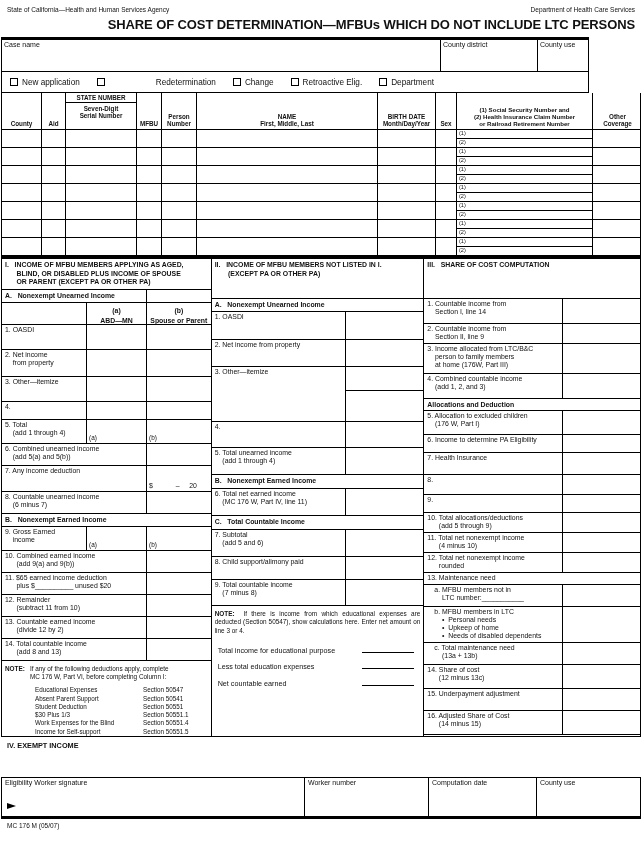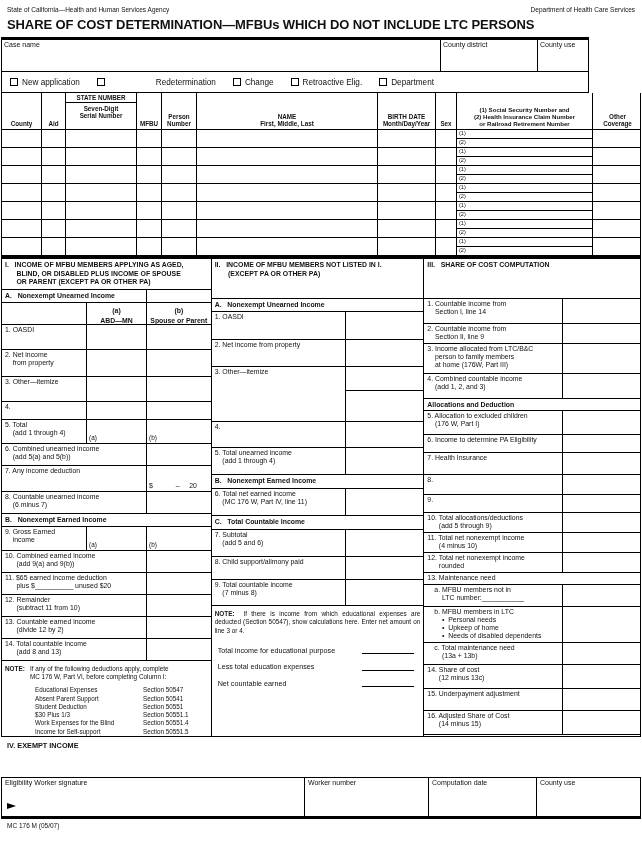--- a/index.html
+++ b/index.html
@@ -2,21 +2,21 @@
 <html><head>
 <meta charset="utf-8">
 <style>
   * { box-sizing: border-box; margin: 0; padding: 0; }
   html,body { width: 642px; background: #fff; }
   body { font-family: "Liberation Sans", "DejaVu Sans", sans-serif; color: #111; }
   .page { width: 642px; height: 843px; padding: 6px 1px 0 1px; overflow: hidden; position: relative; }
 
   
   .agency-row { display: flex; justify-content: space-between; font-size: 6.5px; padding: 0 6px; }
-  .form-title { font-size: 13px; font-weight: bold; letter-spacing: -0.1px; padding: 0 6px; margin: 4px 0 5px 0; }
+  .form-title { font-size: 13px; font-weight: bold; letter-spacing: -0.1px; padding: 0 6px; margin: 4px 0 5px 0; text-align: right; }
 
   
   .case-table { width: 588px; border: 1px solid #000; border-top: 3px solid #000; }
   .case-row { display: grid; grid-template-columns: 438px 97px 105px; height: 31px; }
   .case-row > div { border-left: 1px solid #000; font-size: 7px; padding: 1px 2px; }
   .case-row > div:first-child { border-left: none; }
   .status-row { display: grid; grid-template-columns: 438px 202px; height: 21px; border-top: 1px solid #000; }
   .cb-wrap { display: flex; align-items: center; gap: 17px; padding-left: 8px; }
   .cb-item { display: flex; align-items: center; gap: 4px; font-size: 8.2px; }
   .cb-box { width: 8px; height: 8px; border: 1.2px solid #000; display: inline-block; }
@@ -61,21 +61,21 @@
   .abmark { position: absolute; bottom: 1px; left: 2px; font-size: 6.4px; }
   .money { position: absolute; bottom: 1px; left: 2px; right: 2px; font-size: 6.9px; white-space: pre; }
   .inner-line { border-bottom: 1px solid #000; }
   .note-block { font-size: 6.4px; padding: 4px 3px 0 3px; line-height: 1.3; flex: 1; }
   .note-head { display: flex; gap: 5px; }
   .note-lbl { font-weight: bold; white-space: nowrap; }
   .note-txt { white-space: pre-wrap; }
   .ded-list { margin: 5px 0 0 30px; display: grid; grid-template-columns: 108px auto; font-size: 6.3px; line-height: 1.32; }
   .note2-txt { text-align: justify; }
   .edu-lines { margin-top: 11px; padding: 0 6px 0 3px; font-size: 7.2px; }
-  .edu-line { display: flex; justify-content: space-between; align-items: center; margin-bottom: 7px; }
+  .edu-line { display: flex; justify-content: space-between; align-items: flex-start; margin-bottom: 7px; }
   .blank { display: inline-block; width: 52px; border-bottom: 1px solid #000; height: 7px; }
 
   .sec4-title { font-size: 7.3px; font-weight: bold; padding: 4px 0 0 6px; height: 15px; }
   .spacer { height: 25px; }
 
   
   .sig-table { width: 640px; border: 1px solid #000; border-bottom: 3px solid #000; display: grid; grid-template-columns: 302px 124px 108px 104px; height: 42px; }
   .sig-table > div { border-left: 1px solid #000; font-size: 7px; padding: 1px 3px; position: relative; }
   .sig-table > div:first-child { border-left: none; }
   .sig-arrow { position: absolute; left: 5px; bottom: 7px; width: 0; height: 0;

